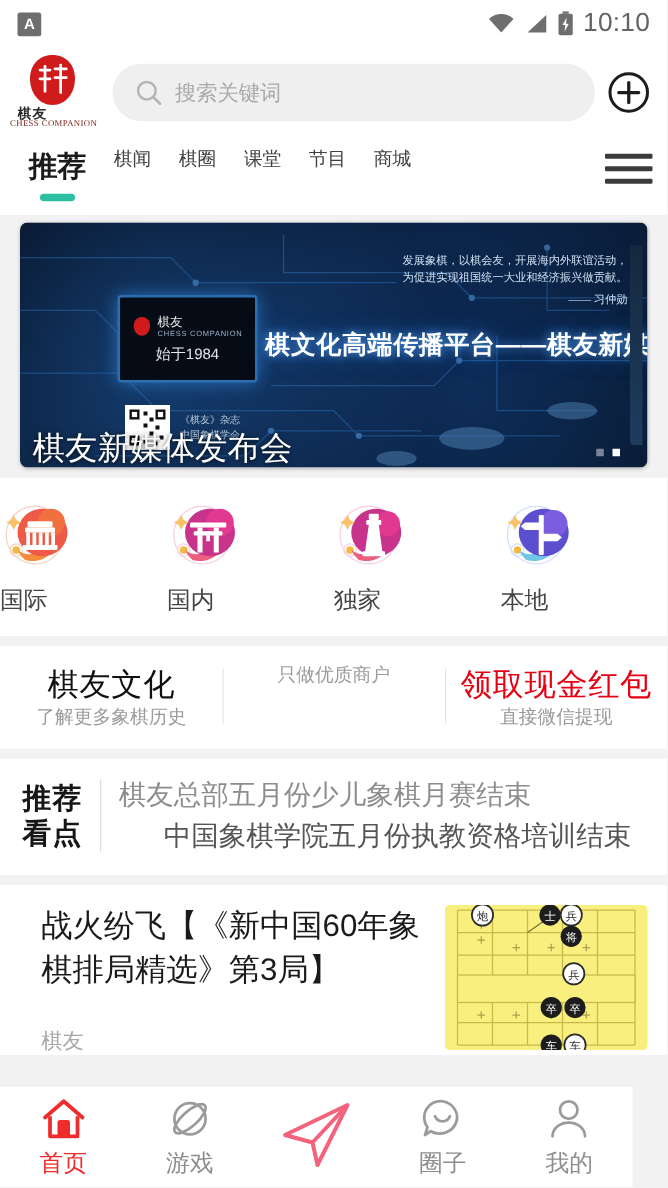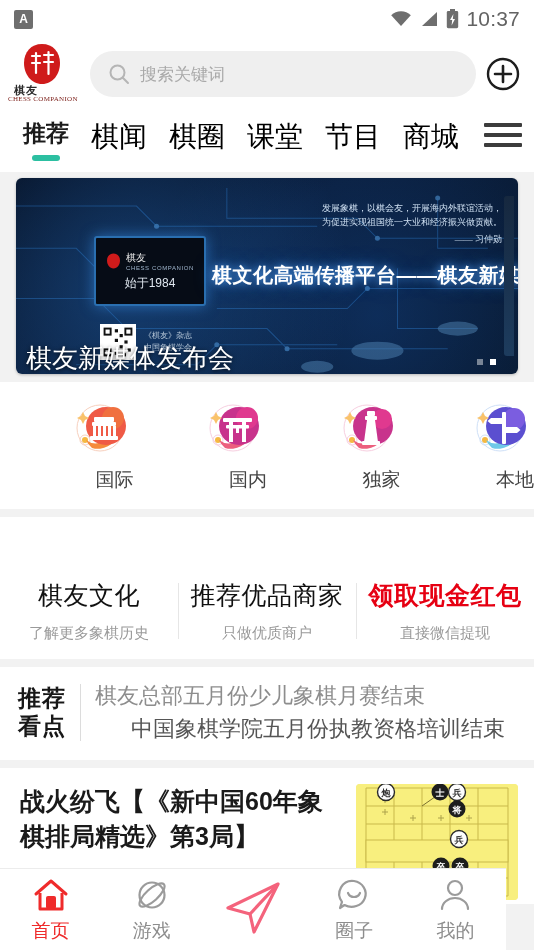--- a/index.html
+++ b/index.html
@@ -58,21 +58,21 @@
 
   
   .tabbar {
     height: 62px; background: #fff; display: flex; align-items: flex-start;
     padding: 6px 12px 0 12px; gap: 0;
   }
   .tab {
     position: relative; padding: 2px 11px 0 11px; display: flex;
     flex-direction: column; align-items: center; cursor: pointer;
   }
-  .tab-label { font-size: 28px; color: #000000; white-space: nowrap; }
+  .tab-label { font-size: 15px; color: #404040; white-space: nowrap; }
   .tab.active .tab-label { color: #1b1b1b; font-size: 23px; font-weight: 600; }
   .tab-underline {
     margin-top: 6px; width: 28px; height: 6px; border-radius: 3px; background: #2cbfa1;
   }
   .hamburger {
     margin-left: auto; width: 38px; height: 34px; display: flex;
     flex-direction: column; justify-content: center; gap: 6px; padding-top: 4px;
   }
   .hamburger span { display: block; height: 4px; background: #3c3c3c; border-radius: 1px; }
 
@@ -125,53 +125,53 @@
     background: linear-gradient(180deg,#16283f,#1d3c5e); border-radius: 3px 0 0 3px;
   }
   .dots { position: absolute; right: 22px; bottom: 9px; display: flex; gap: 7px; }
   .dot { width: 6px; height: 6px; background: rgba(255,255,255,.45); }
   .dot.active { background: #ffffff; }
 
   
   .cats {
     background: #fff; display: flex; padding: 14px 0 16px 0;
   }
-  .cat { flex: 1; display: flex; flex-direction: column; align-items: flex-end; gap: 9px; cursor: pointer; }
+  .cat { flex: 1; display: flex; flex-direction: column; align-items: flex-start; gap: 9px; cursor: pointer; }
   .cat-ico { width: 62px; height: 62px; }
   .cat-label { font-size: 19px; color: #444; }
 
   .gap { height: 8px; background: #f2f2f2; }
 
   
   .promos { background: #fff; display: flex; padding: 14px 0 16px 0; }
   .promo {
-    flex: 1; display: flex; flex-direction: column; align-items: center; gap: 12px;
-    position: relative; cursor: pointer; margin-top: 48px;
+    flex: 1; display: flex; flex-direction: column; align-items: center; 
+    position: relative; cursor: pointer;
   }
   .promo + .promo::before {
     content: ""; position: absolute; left: 0; top: 4px; bottom: 4px; width: 1px; background: #e6e6e6;
   }
   .promo-title { font-size: 25px; color: #111; letter-spacing: .5px; white-space: nowrap; }
-  .promo-title.red { color: #e60012; font-weight: bold; }
+  .promo-title.red { color: #e60012; }
   .promo-sub { font-size: 15px; color: #9a9a9a; white-space: nowrap; }
 
   
   .rec { background: #fff; display: flex; align-items: center; padding: 14px 12px 16px 18px; gap: 14px; }
   .rec-badge {
     font-size: 23px; font-weight: bold; color: #171717; line-height: 1.18;
     letter-spacing: 1px; white-space: pre-line; position: relative;
     font-family: "Liberation Sans", sans-serif;
   }
   .rec-divider { width: 1px; align-self: stretch; background: #dcdcdc; margin: 3px 0; }
   .rec-list { display: flex; flex-direction: column; gap: 3px; overflow: hidden; }
   .rec-item { font-size: 22px; color: #8d8d8d; white-space: nowrap; cursor: pointer; }
   .rec-item.strong { color: #555; margin-left: 36px; }
 
   
-  .article { background: #fff; display: flex; padding: 16px 16px 0 20px; gap: 14px; cursor: pointer; font-weight: bold; }
+  .article { background: #fff; display: flex; padding: 16px 16px 0 33px; gap: 14px; cursor: pointer; }
   .art-main { flex: 1; min-width: 0; }
   .art-title { font-size: 25px; color: #1a1a1a; line-height: 1.38; }
   .art-src { margin-top: 28px; font-size: 17px; color: #a6a6a6; }
   .art-thumb {
     width: 162px; height: 116px; flex: none; border-radius: 4px; overflow: hidden; background: #f7ef8e;
   }
 
   
   .bottomnav {
     position: absolute; left: 0; bottom: 0; width: 506px; height: 82px;
@@ -197,21 +197,21 @@
         <path d="M11 15 L1.2 4.2 A14 14 0 0 1 20.8 4.2 Z" fill="#6e6e6e"></path>
       </svg>
       <svg class="ico-signal" viewBox="0 0 20 16">
         <path d="M18 1 L18 15 L3 15 Z" fill="#6e6e6e"></path>
       </svg>
       <svg class="ico-batt" viewBox="0 0 13 20">
         <rect x="4" y="0" width="5" height="2" fill="#6e6e6e"></rect>
         <rect x="0.8" y="2" width="11.4" height="17.2" rx="1.4" fill="#6e6e6e"></rect>
         <path d="M7.4 5 L4 11 H6.2 L5.6 16.4 L9 10 H6.8 Z" fill="#ffffff"></path>
       </svg>
-      <div class="sb-time">10:37</div>
+      <div class="sb-time">10:10</div>
     </div>
   </div>
 
   <div class="header">
     <div class="logo">
       <svg class="logo-seal" viewBox="0 0 44 42">
         <path d="M22 1 C33 1 40 9 40 20 C40 31 33 41 22 41 C11 41 4 31 4 20 C4 9 11 1 22 1 Z" fill="#cf1b1b"></path>
         <g stroke="#ffffff" stroke-width="2.2" fill="none" stroke-linecap="round">
           <path d="M12 13 H20"></path>
             <path d="M12 20 H20"></path>
@@ -436,21 +436,20 @@
   </div>
 
   <div class="gap"></div>
 
   <div class="promos">
     <div class="promo">
       <span class="promo-title">棋友文化</span>
       <span class="promo-sub">了解更多象棋历史</span>
     </div>
     <div class="promo">
-      <span class="promo-title">推荐优品商家</span>
       <span class="promo-sub">只做优质商户</span>
     </div>
     <div class="promo">
       <span class="promo-title red">领取现金红包</span>
       <span class="promo-sub">直接微信提现</span>
     </div>
   </div>
 
   <div class="gap"></div>
 

